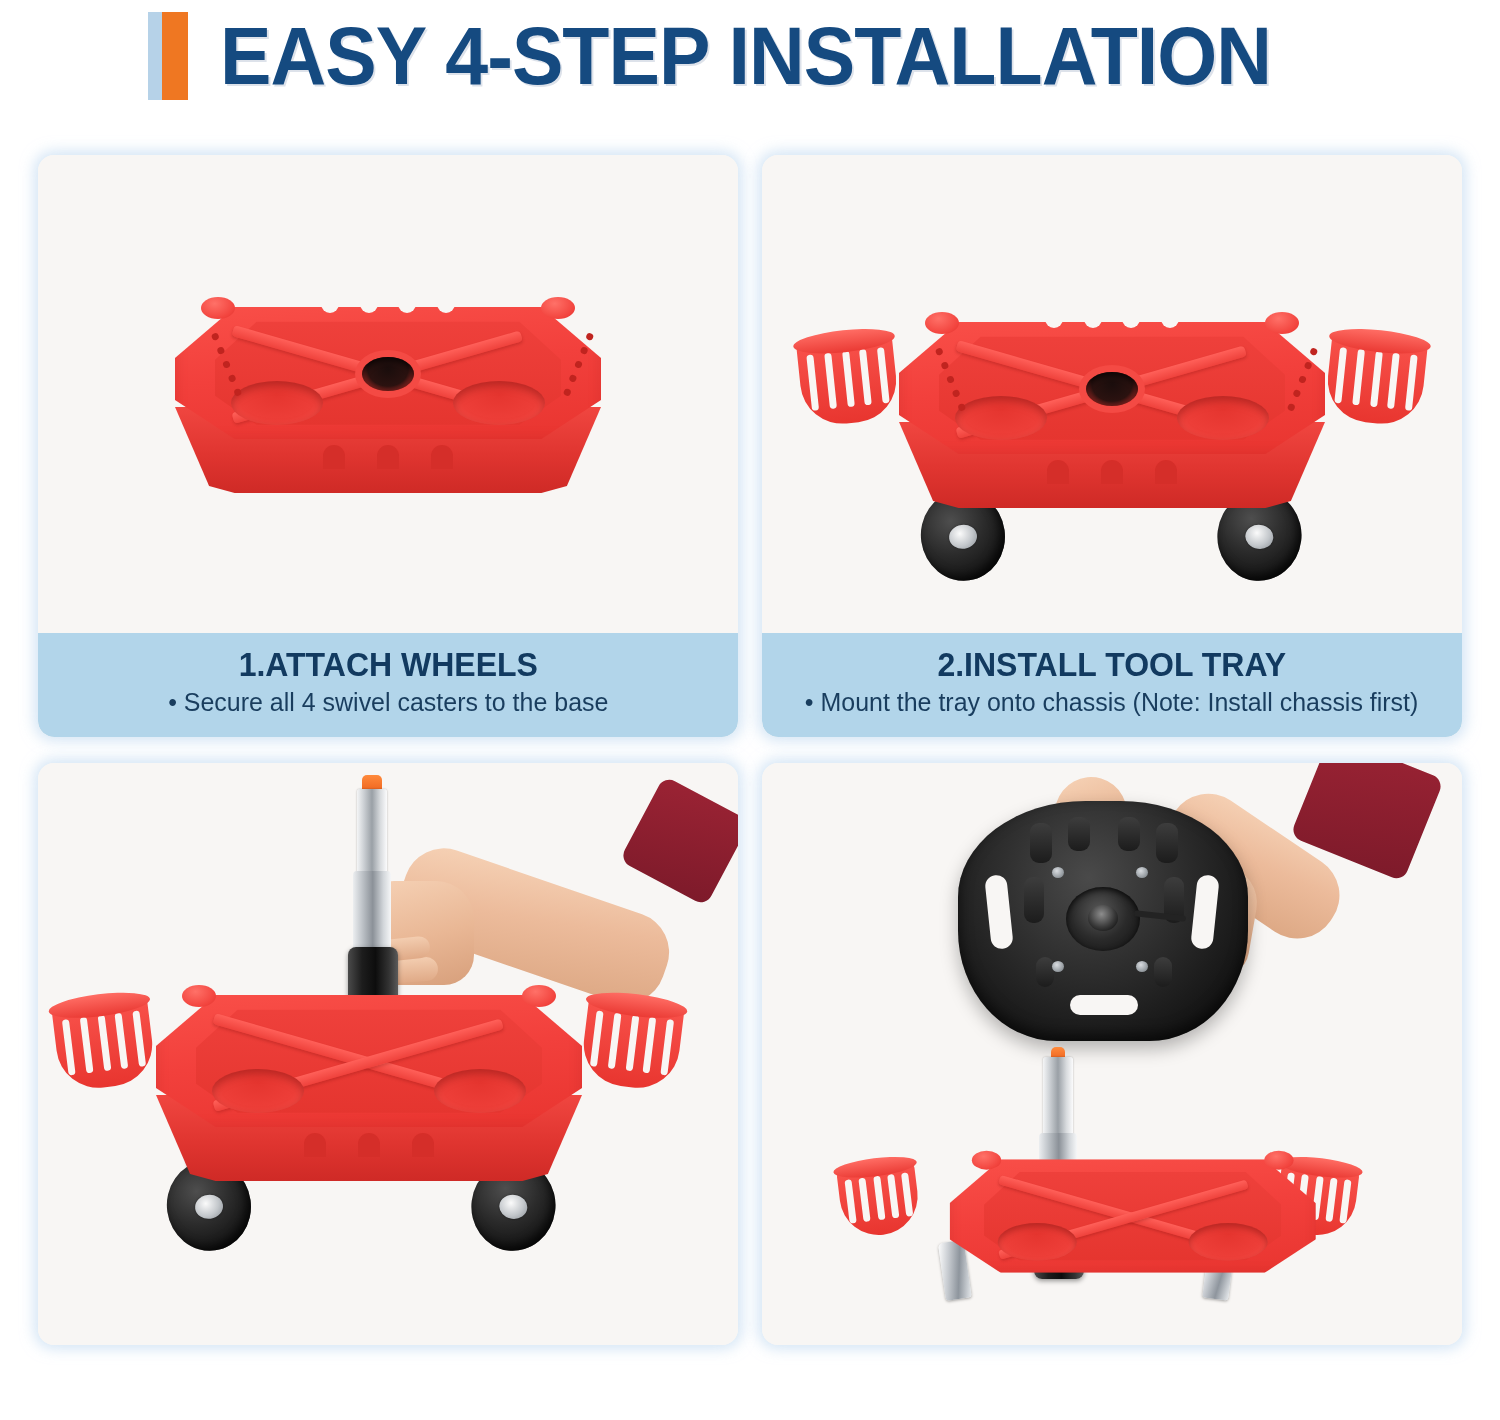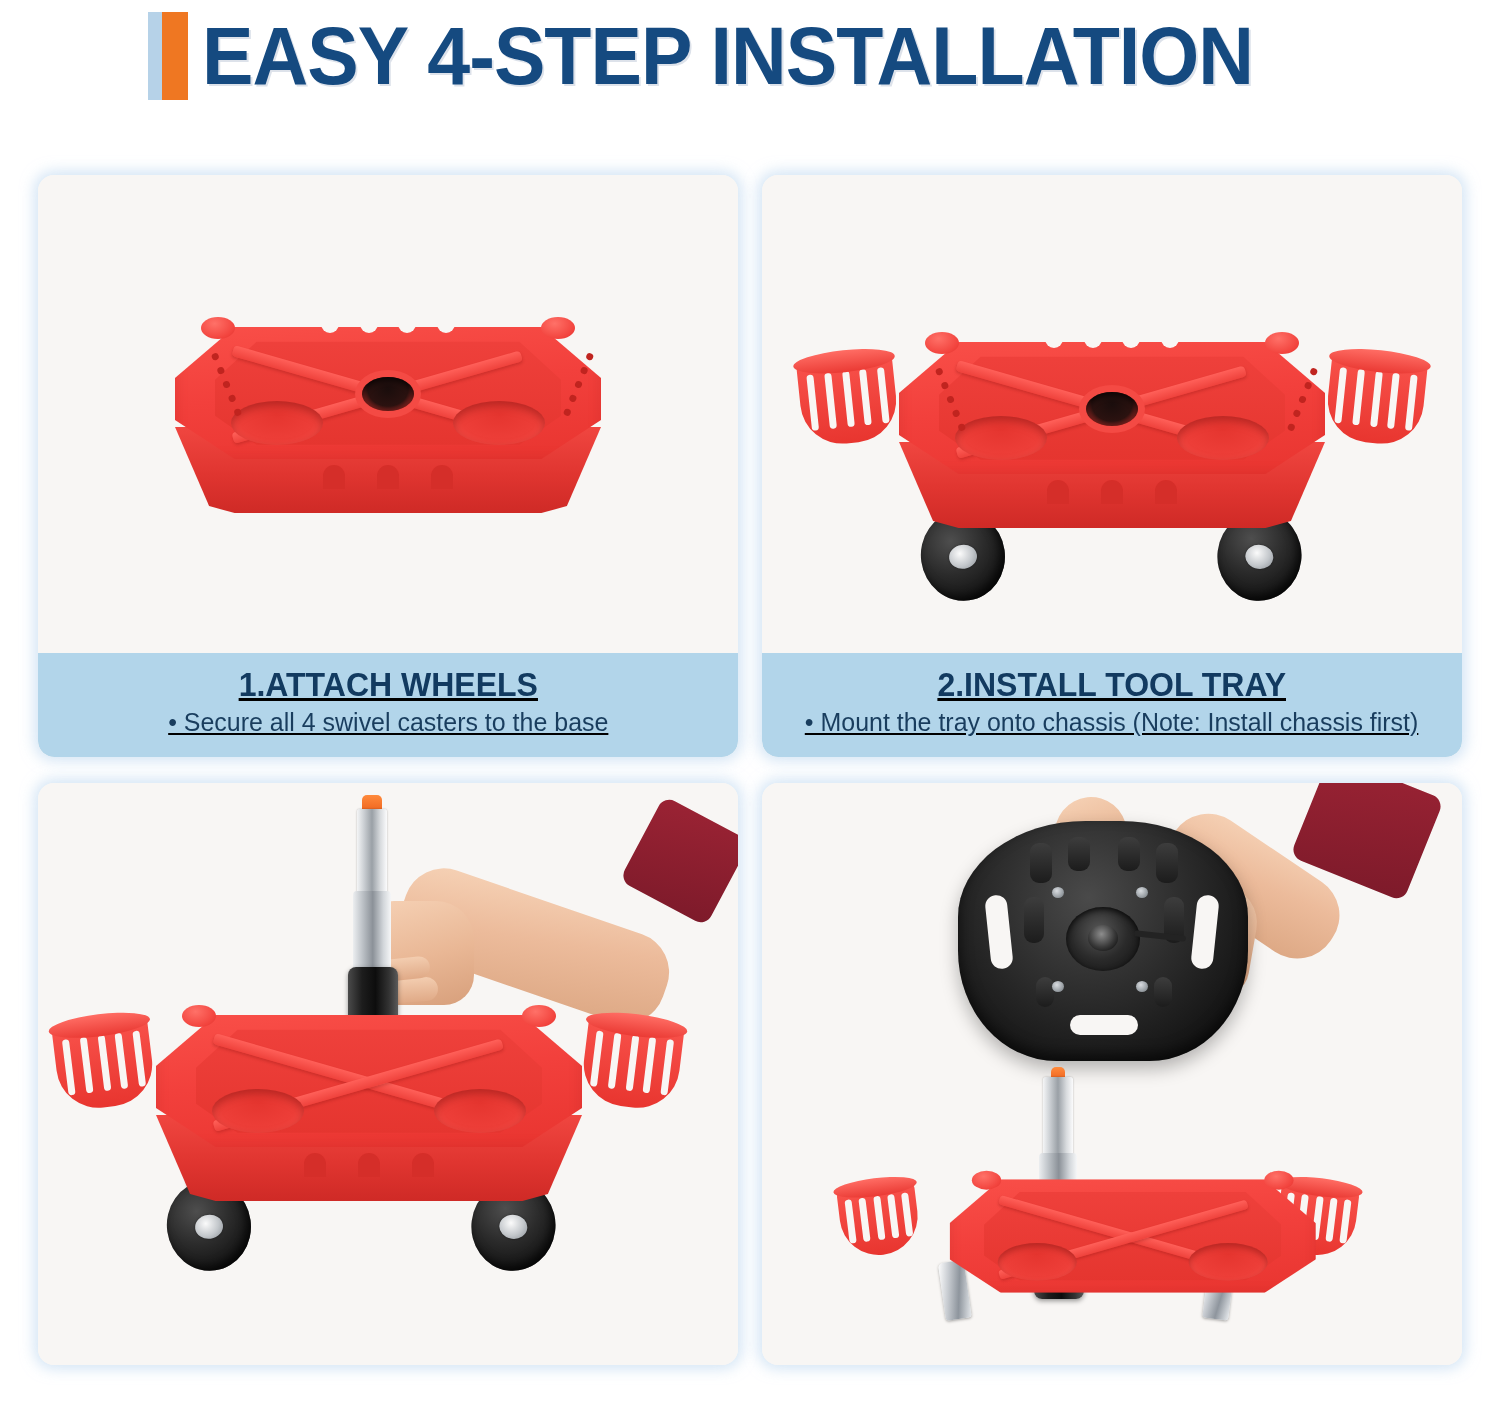--- a/index.html
+++ b/index.html
@@ -21,20 +21,21 @@
 
   
   .header {
     position: absolute;
     left: 0; top: 0;
     width: 1500px;
     height: 112px;
     display: flex;
     align-items: center;
     padding-left: 148px;
+    gap: 18px;
   }
   .accent-bars {
     display: flex;
     height: 88px;
     margin-right: 14px;
     flex: 0 0 auto;
   }
   .accent-bar-blue {
     width: 14px;
     height: 88px;
@@ -55,28 +56,27 @@
     transform: scaleX(0.94);
     transform-origin: left center;
     white-space: nowrap;
     text-shadow: 2px 2px 0 rgba(120,140,170,0.25);
   }
 
   
   .grid {
     position: absolute;
     left: 38px;
-    top: 175px;
+    top: 155px;
     width: 1424px;
     display: grid;
     grid-template-columns: 700px 700px;
     grid-template-rows: 582px 582px;
     column-gap: 24px;
     row-gap: 26px;
-    text-decoration: underline;
   }
 
   .card {
     position: relative;
     background: #f8f6f4;
     border-radius: 16px;
     overflow: hidden;
     box-shadow: 0 0 14px 4px rgba(176,208,236,0.55);
     display: flex;
     flex-direction: column;

